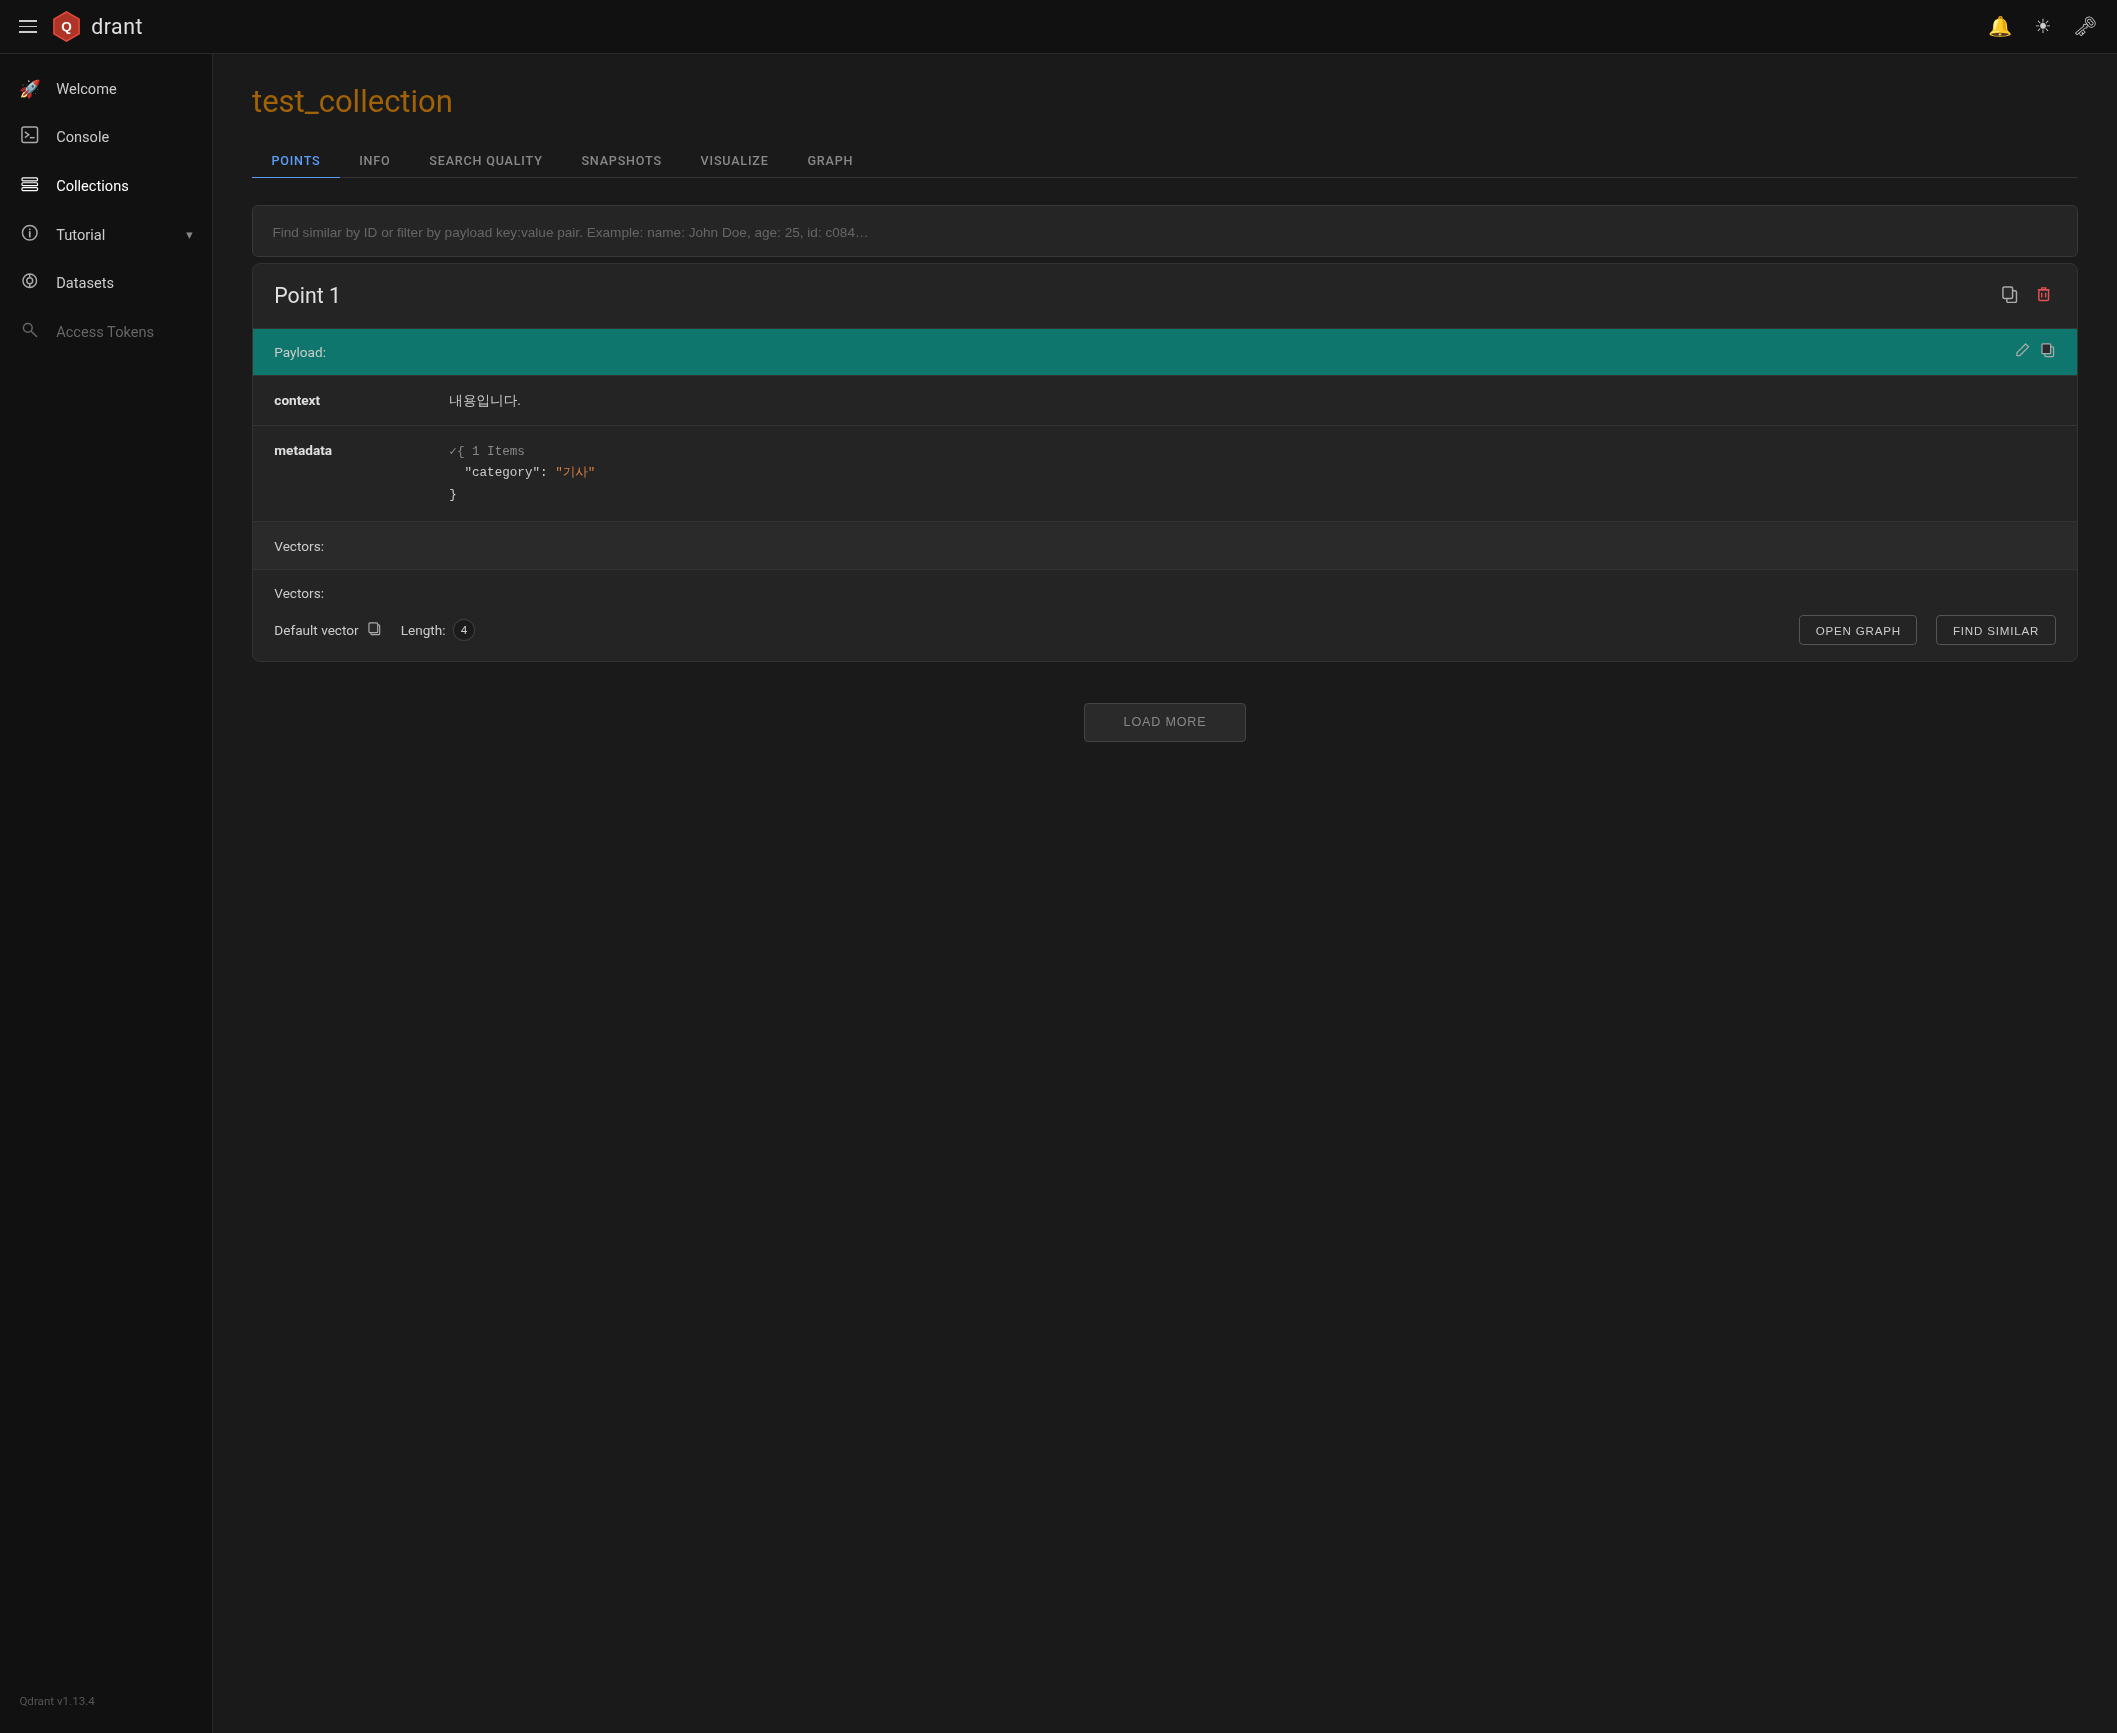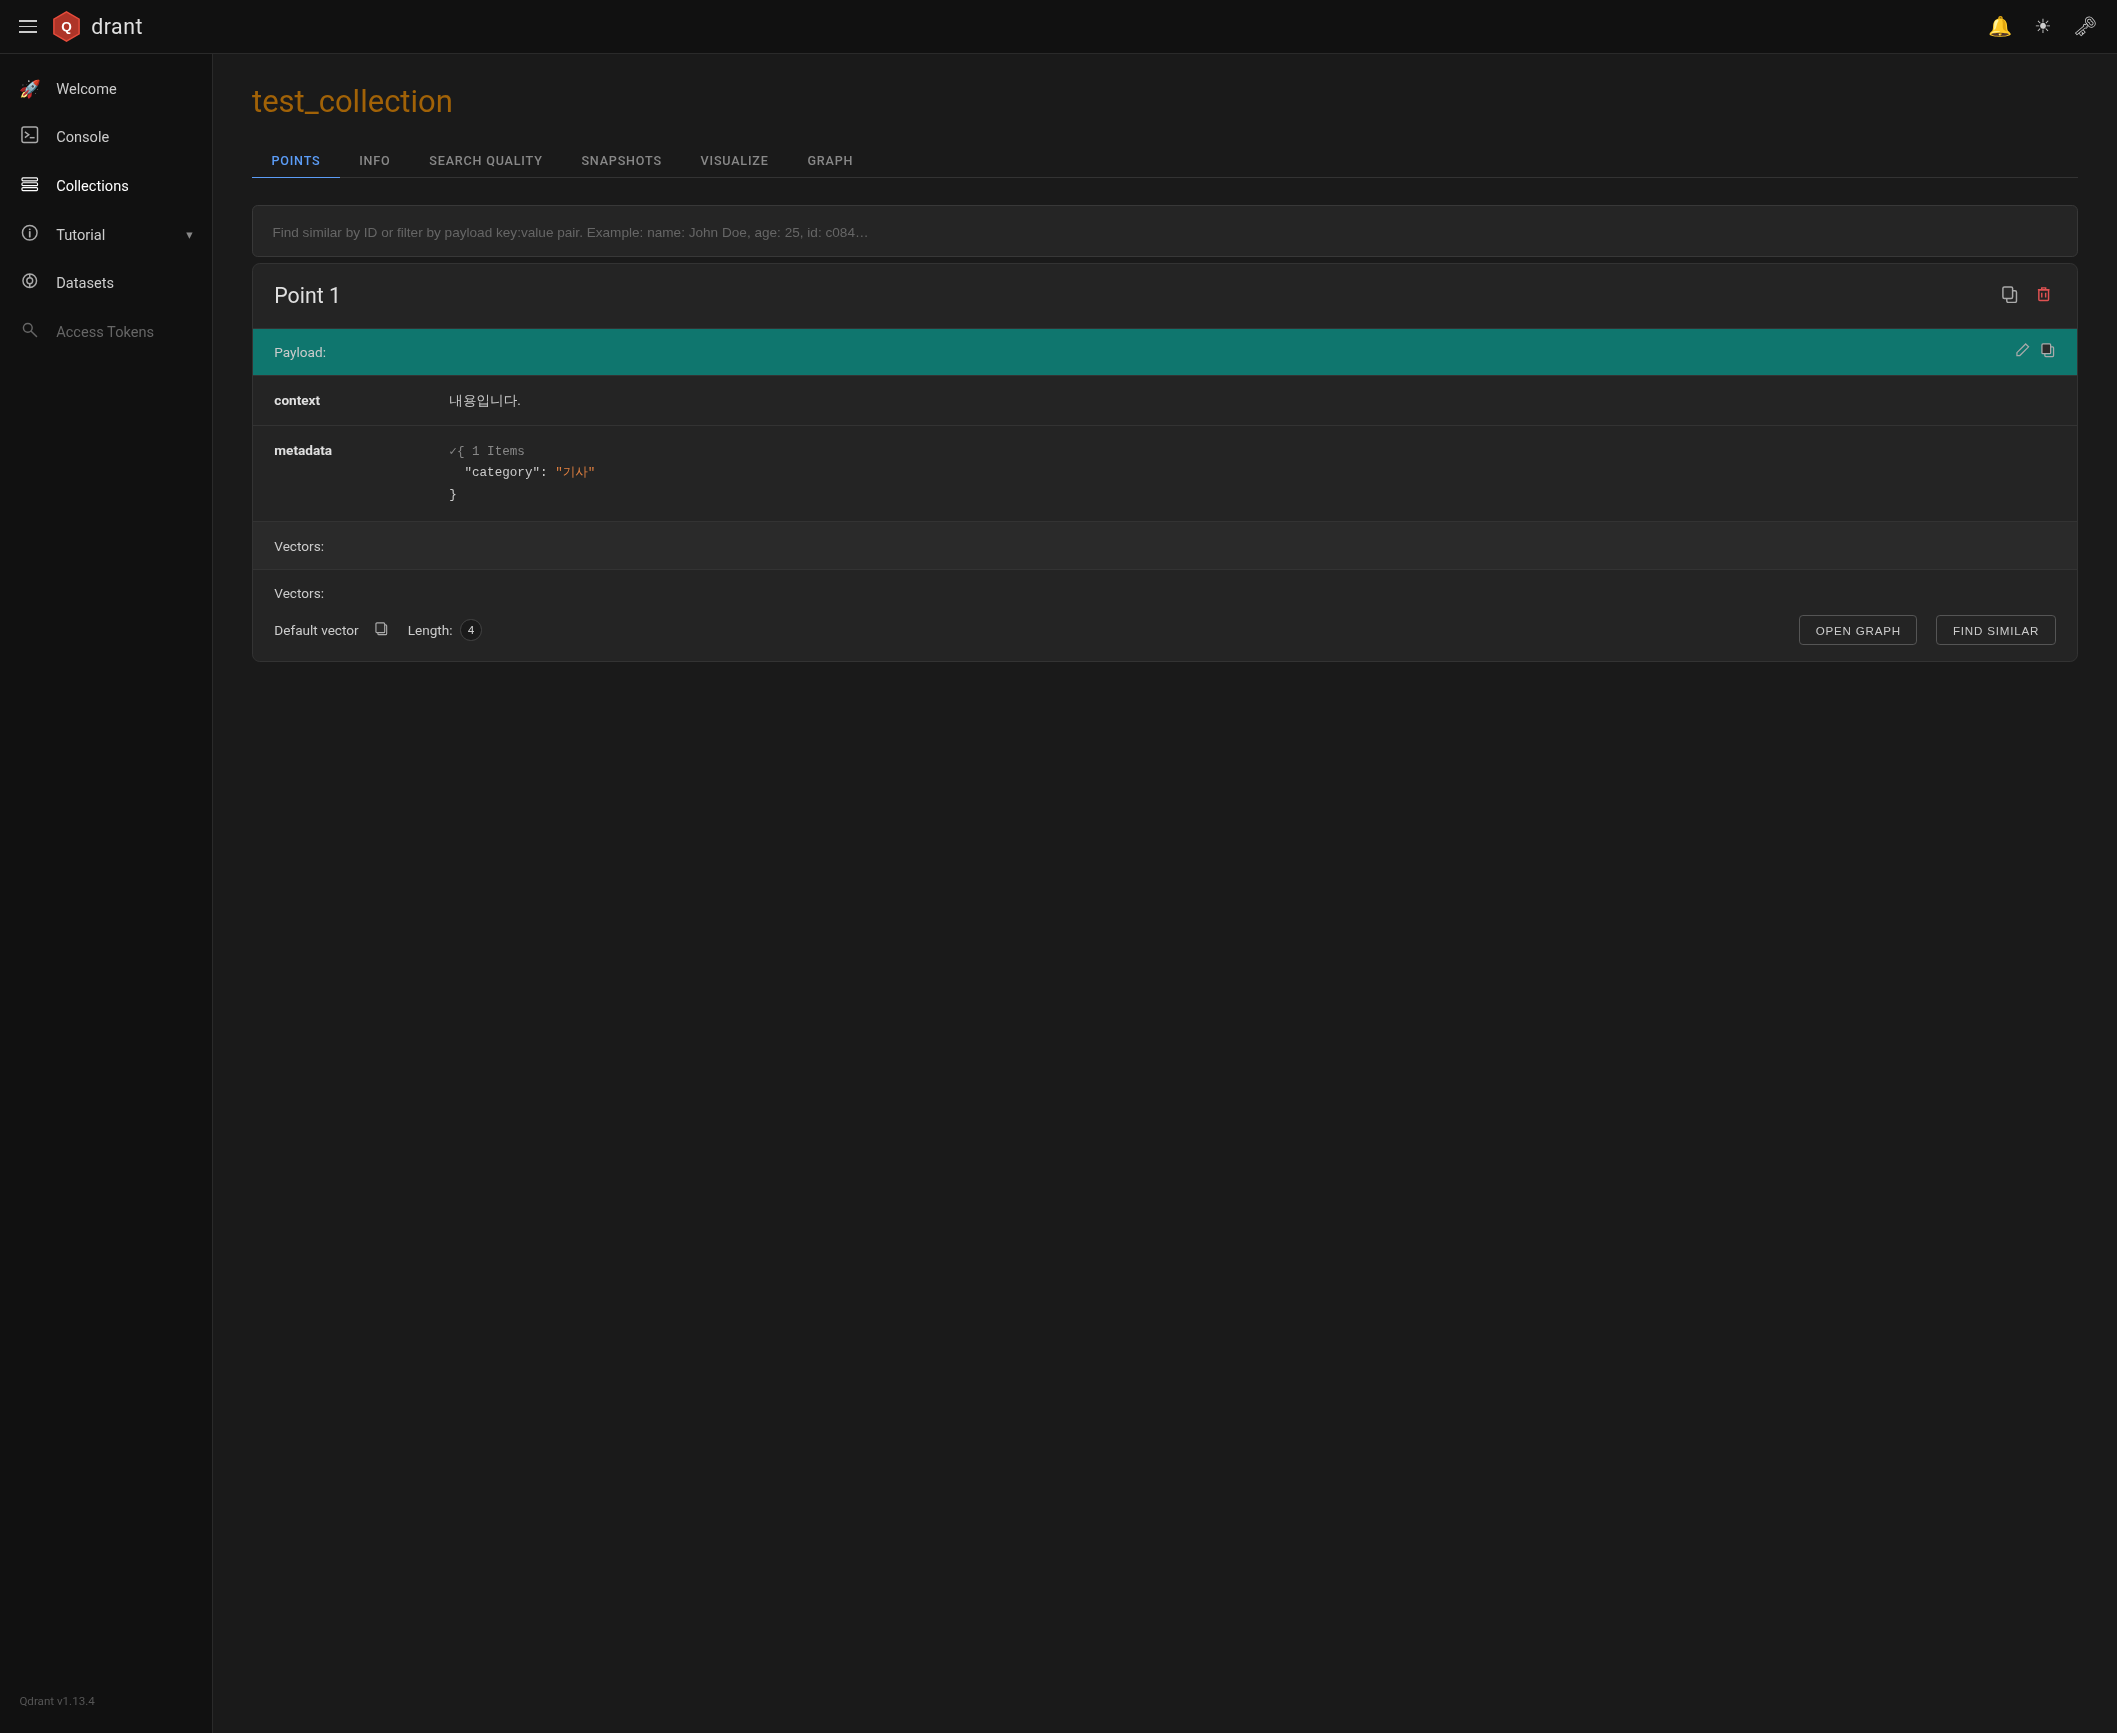--- a/index.html
+++ b/index.html
@@ -281,21 +281,21 @@
       display: flex;
       align-items: center;
       gap: 19.4px;
       flex-wrap: wrap;
     }
     .vector-name {
       color: #ccc;
       font-size: 13.6px;
       display: flex;
       align-items: center;
-      gap: 15px;
+      gap: 8px;
     }
     .vector-copy-btn {
       background: transparent;
       border: none;
       cursor: pointer;
       color: #aaa;
       font-size: 14.6px;
     }
     .vector-length {
       color: #ccc;
@@ -547,16 +547,19 @@
           </div>
           <div class="vector-btns">
             <button class="vector-btn">OPEN GRAPH</button>
             <button class="vector-btn">FIND SIMILAR</button>
           </div>
         </div>
       </div>
 
     </div>
 
+    <div class="load-more-area">
+      <button class="load-more-btn">LOAD MORE</button>
+    </div>
 
   </main>
 </div>
 
 
 </body></html>

